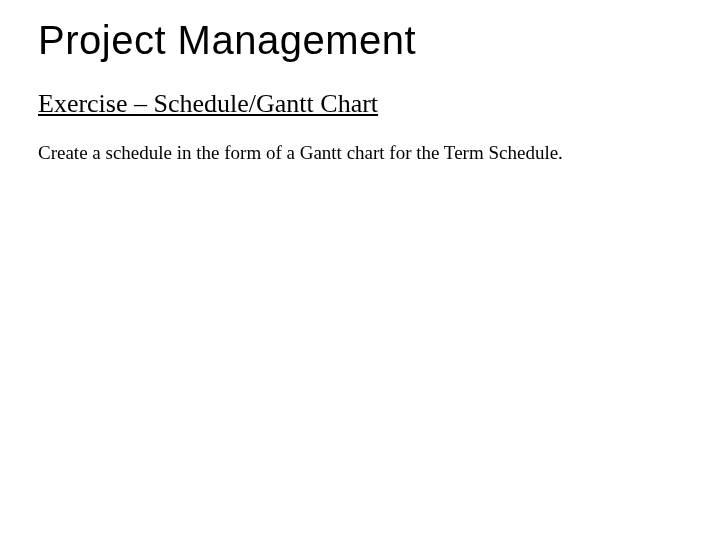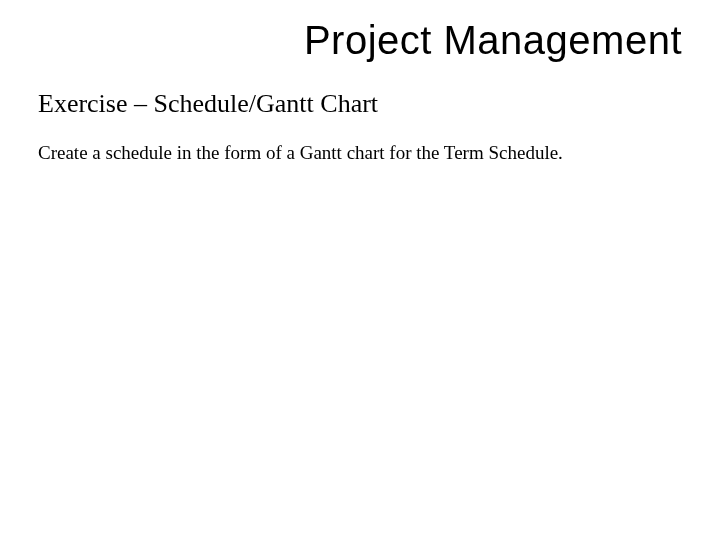--- a/index.html
+++ b/index.html
@@ -13,30 +13,31 @@
       background: #ffffff;
       font-family: Arial, "Helvetica Neue", Helvetica, sans-serif;
       position: relative;
     }
     .slide {
       padding: 18px 38px 0 38px;
     }
     .title {
       font-size: 40px;
       font-weight: 400;
-      text-align: right;
+      text-align: left;
       color: #000000;
       margin-bottom: 26px;
       letter-spacing: 0.5px;
     }
     .subtitle {
       font-family: "Times New Roman", Times, serif;
       font-size: 26px;
       font-weight: 400;
       color: #000000;
+      text-decoration: underline;
       margin-bottom: 22px;
     }
     .body-text {
       font-family: "Times New Roman", Times, serif;
       font-size: 19px;
       font-weight: 400;
       color: #000000;
       line-height: 1.3;
     }
   </style>

